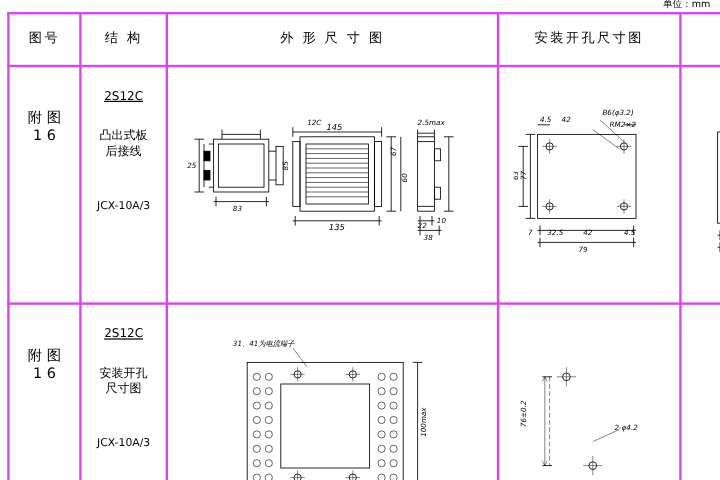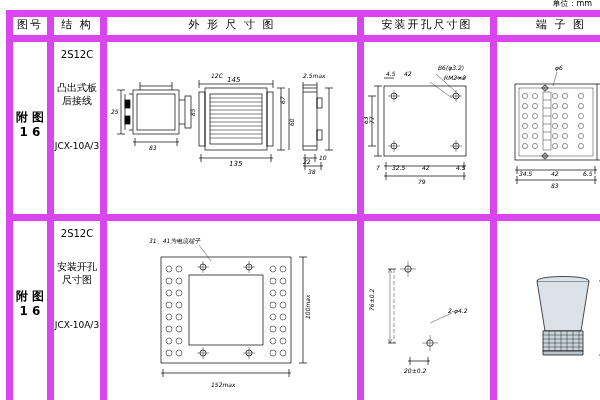--- a/index.html
+++ b/index.html
@@ -1,30 +1,30 @@
 <!DOCTYPE html>
 <html><head>
 <meta charset="utf-8">
 <style>
   html,body{margin:0;padding:0;background:#fff;}
   body{width:600px;height:400px;overflow:hidden;font-family:"DejaVu Sans","Liberation Sans",sans-serif;color:#000;}
   .page{position:relative;width:600px;height:324px;}
   .unit{position:absolute;right:8px;top:-2px;font-size:8px;}
   table.main{position:absolute;left:6px;top:10px;width:588px;height:382px;border-collapse:collapse;table-layout:fixed;}
-  table.main td,table.main th{border:7px solid #d946ef;padding:0;vertical-align:top;}
+  table.main td,table.main th{border:2px solid #d946ef;padding:12px;vertical-align:top;}
   th{font-weight:normal;font-size:11px;height:18px;letter-spacing:2px;}
   .c1{width:34px;}
   .c2{width:46px;}
   .c3{width:250px;text-align:center;}
   .c4{width:126px;}
   .c5{width:128px;}
   .rowlabel{font-size:11px;text-align:center;line-height:1.25;}
-  .rowlabel .big{display:block;margin-top:68px;font-size:12px;font-weight:bold;}
+  .rowlabel .big{display:block;margin-top:23px;font-size:12px;}
   .struct{font-size:10px;text-align:center;line-height:1.3;padding-top:6px;}
-  .struct .code{font-size:10px;}
+  .struct .code{font-size:10px;text-decoration:underline;}
   .struct .name{display:block;margin-top:20px;letter-spacing:0px;}
   .struct .sub{display:block;margin-top:34px;font-size:9px;}
   .cellwrap{position:relative;width:100%;height:100%;font-style:italic;}
   svg{display:block;}
   .lbl{font-size:6px;font-family:"DejaVu Sans","Liberation Sans",sans-serif;}
   .cn{font-size:6px;}
 </style>
 </head>
 <body>
 

